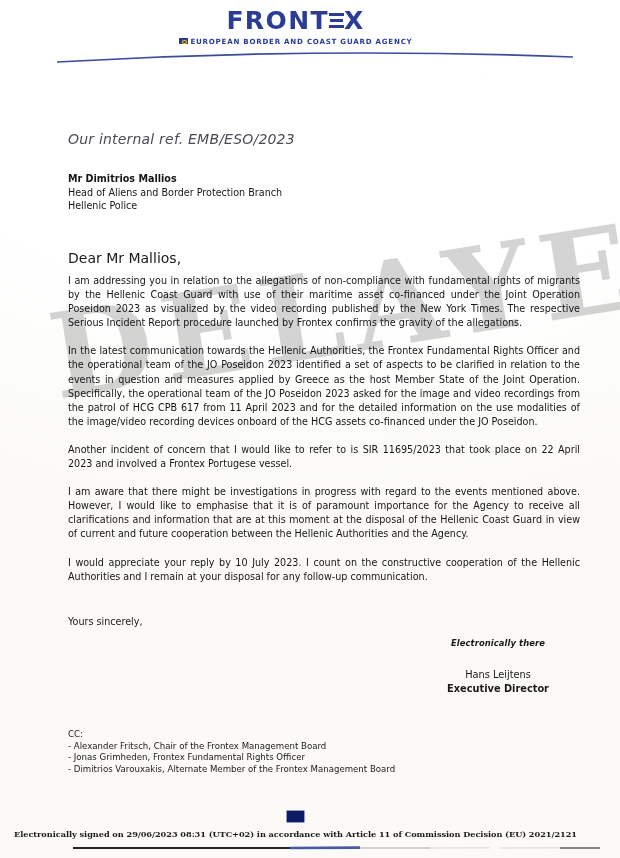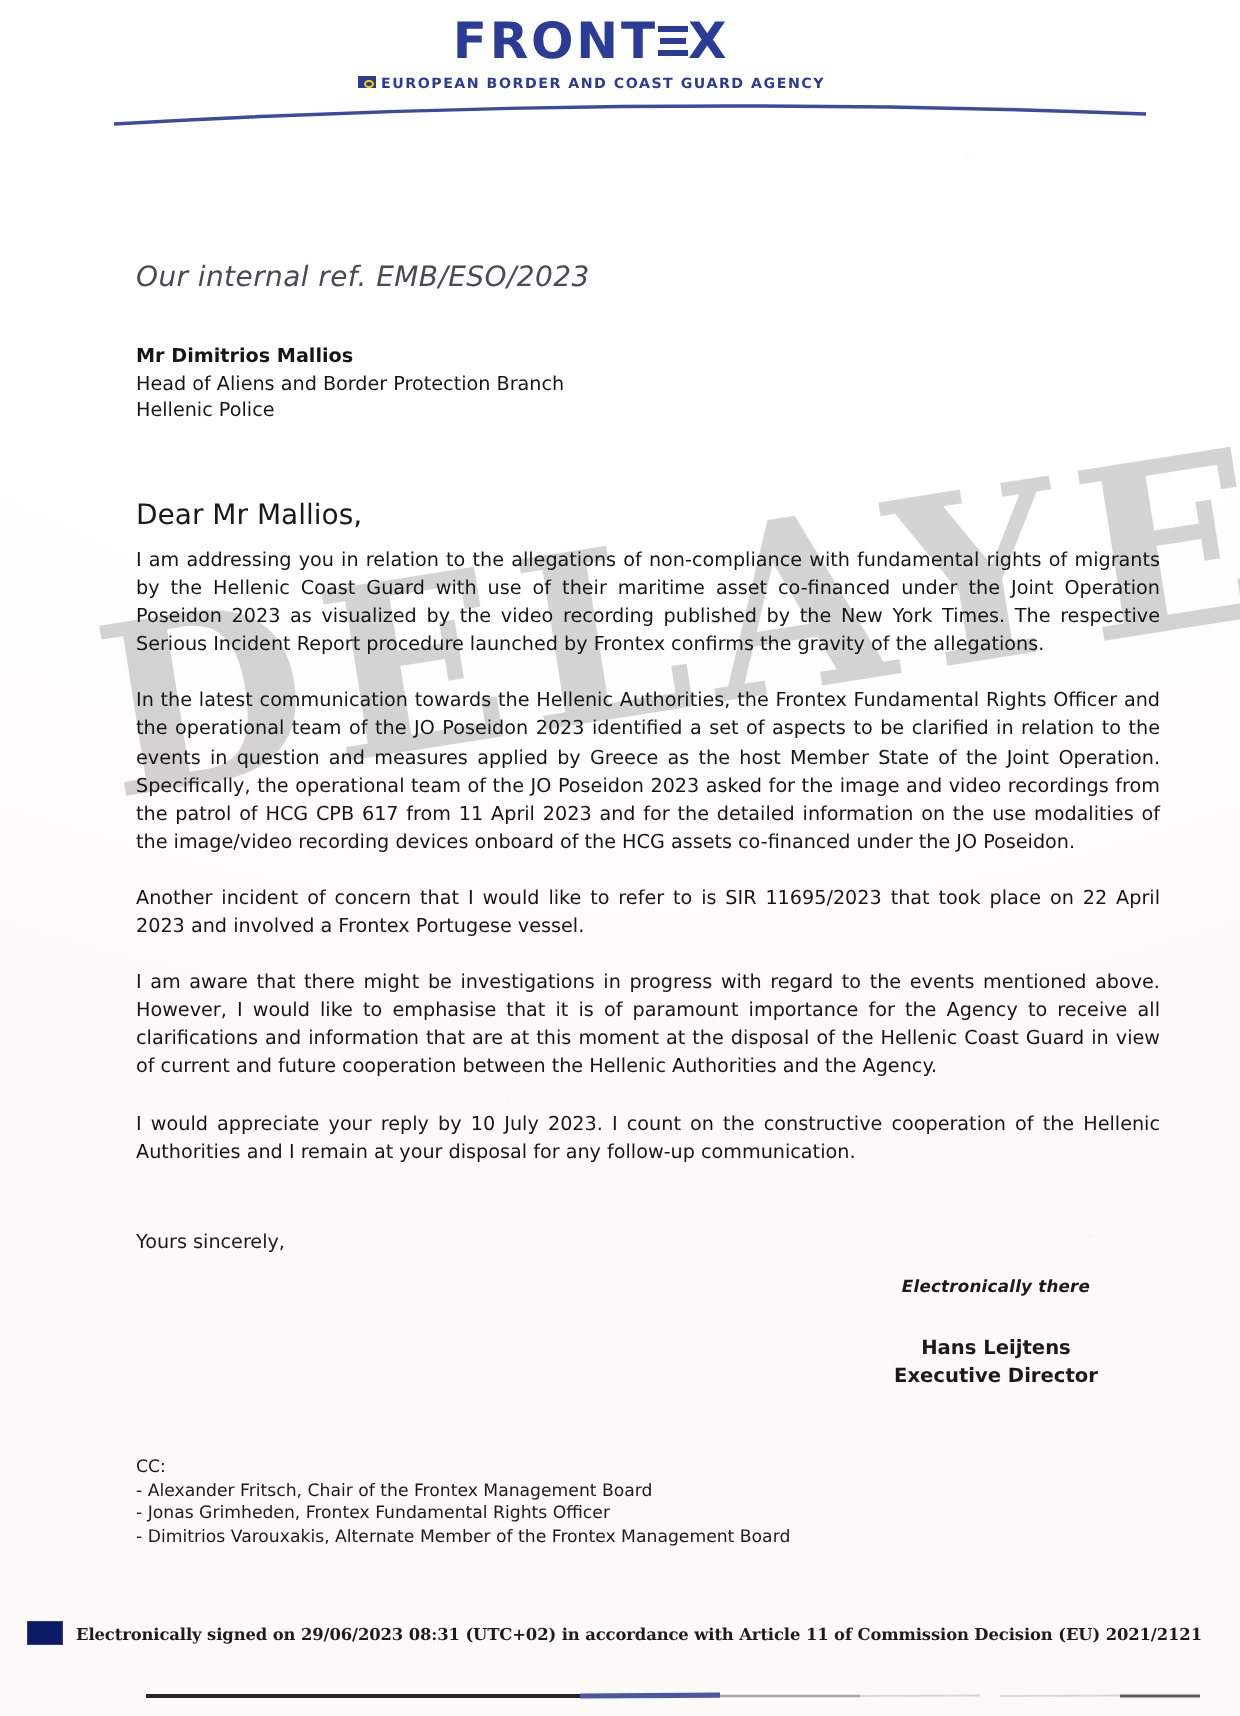--- a/index.html
+++ b/index.html
@@ -199,21 +199,21 @@
     font-size: 9.3px;
   }
   .sig-elec {
     font-style: italic;
     font-weight: bold;
     font-size: 8.4px;
     margin-bottom: 20px;
     letter-spacing: .1px;
   }
   .sig-name {
-    font-weight: bold;
+    font-weight: normal;
     font-size: 9.8px;
     line-height: 14px;
   }
   .sig-title {
     font-weight: bold;
     font-size: 9.8px;
     line-height: 14px;
   }
 
   .cc-block {
@@ -227,20 +227,21 @@
   .cc-item { font-weight: normal; }
 
   
   .footer {
     position: absolute;
     left: 14px;
     top: 811px;
     display: flex;
     align-items: center;
     gap: 7px;
+    flex-direction: column;
   }
   .footer-chip {
     width: 17px;
     height: 11px;
     background: #0d1b66;
     box-shadow: 0 0 0 .5px #2a3c96;
     flex: 0 0 auto;
   }
   .footer-text {
     font-family: "DejaVu Serif", serif;

